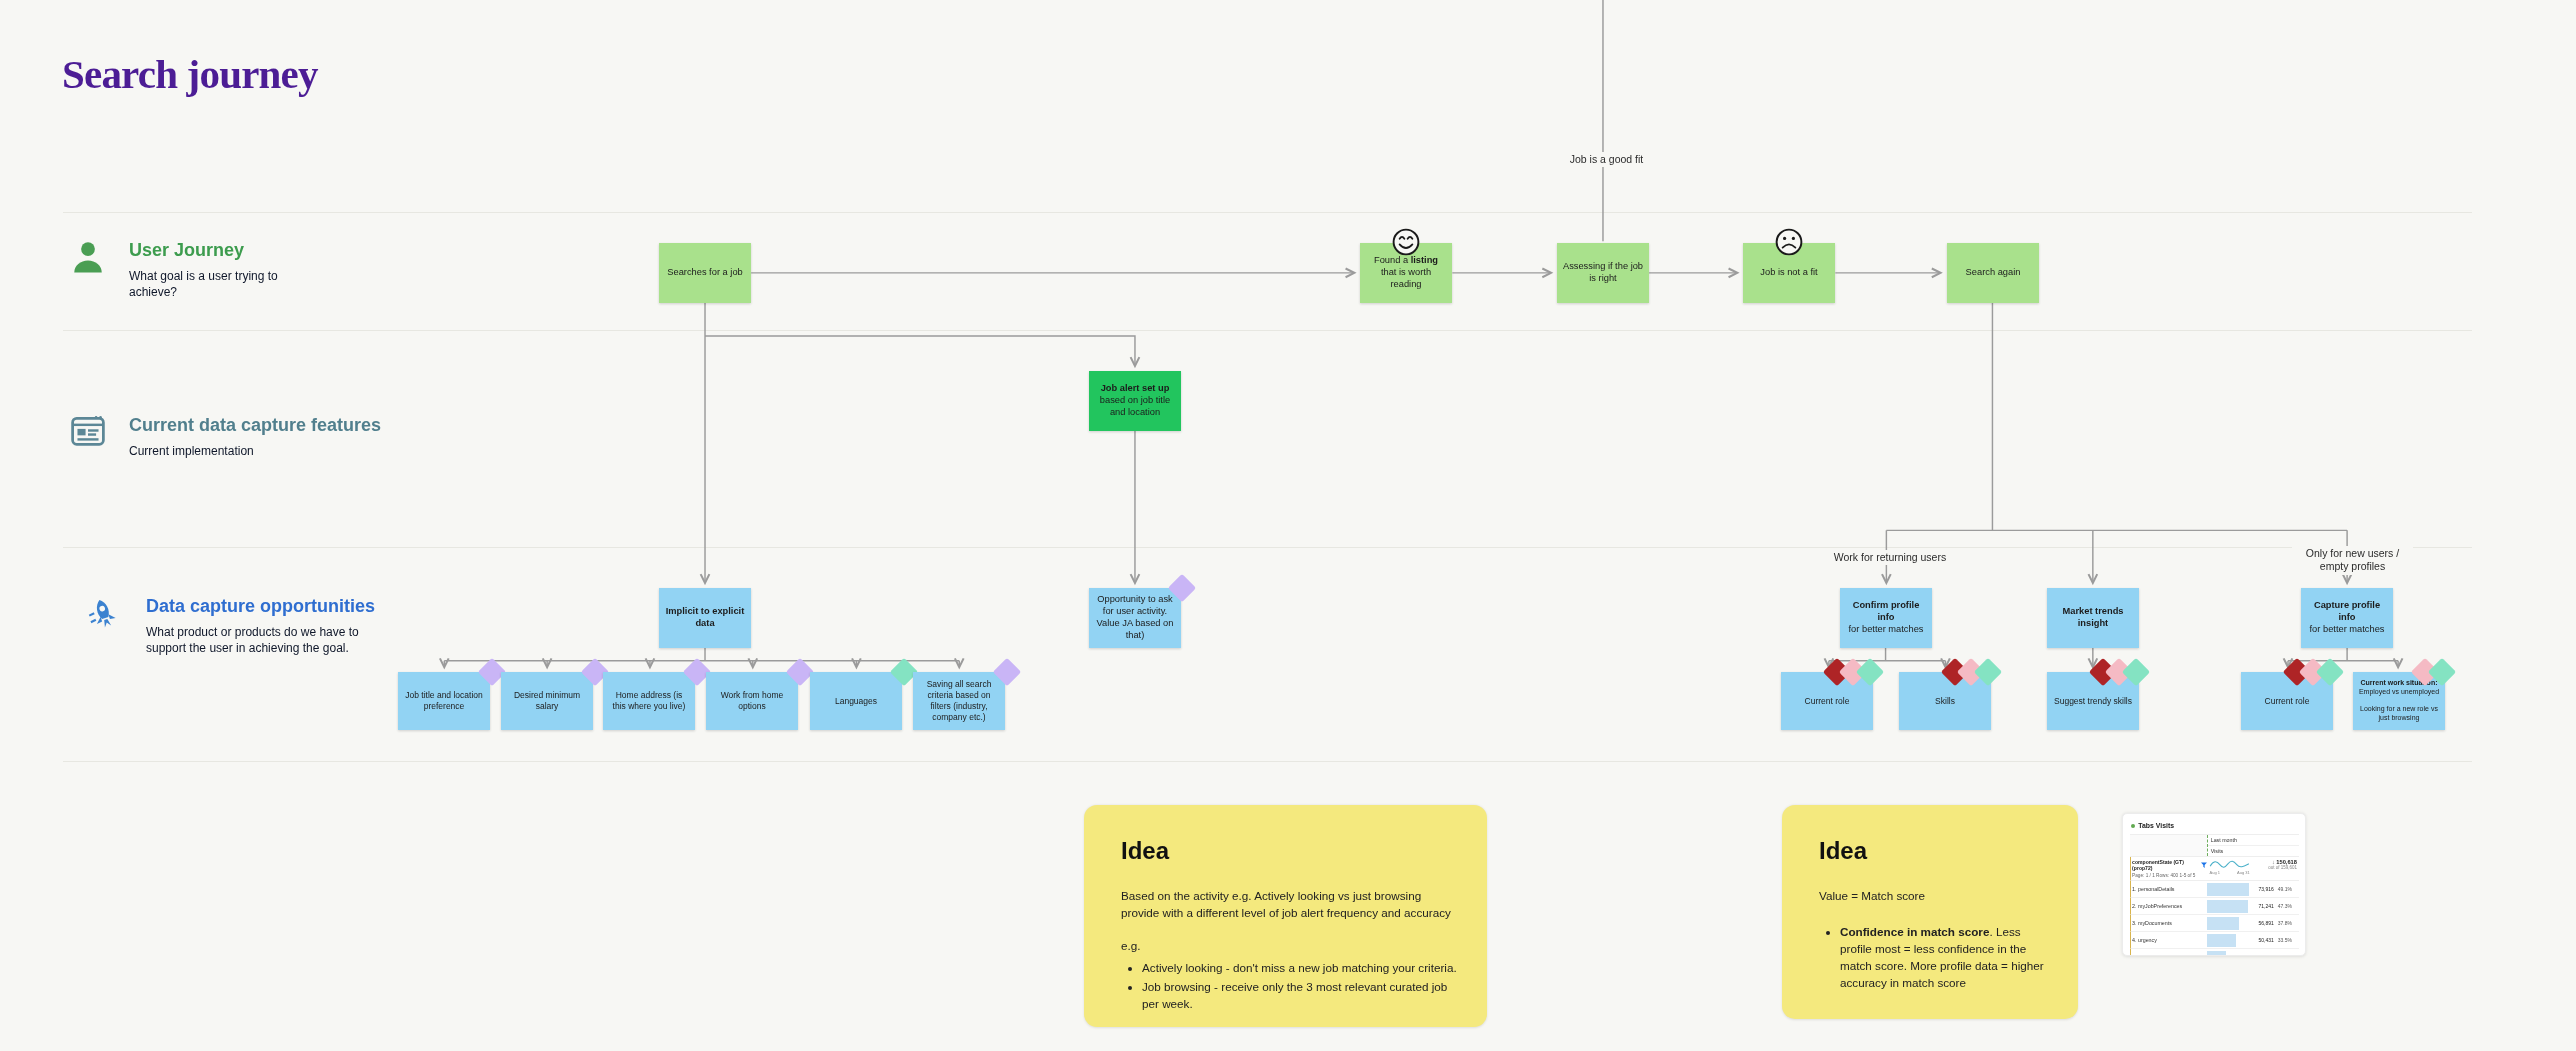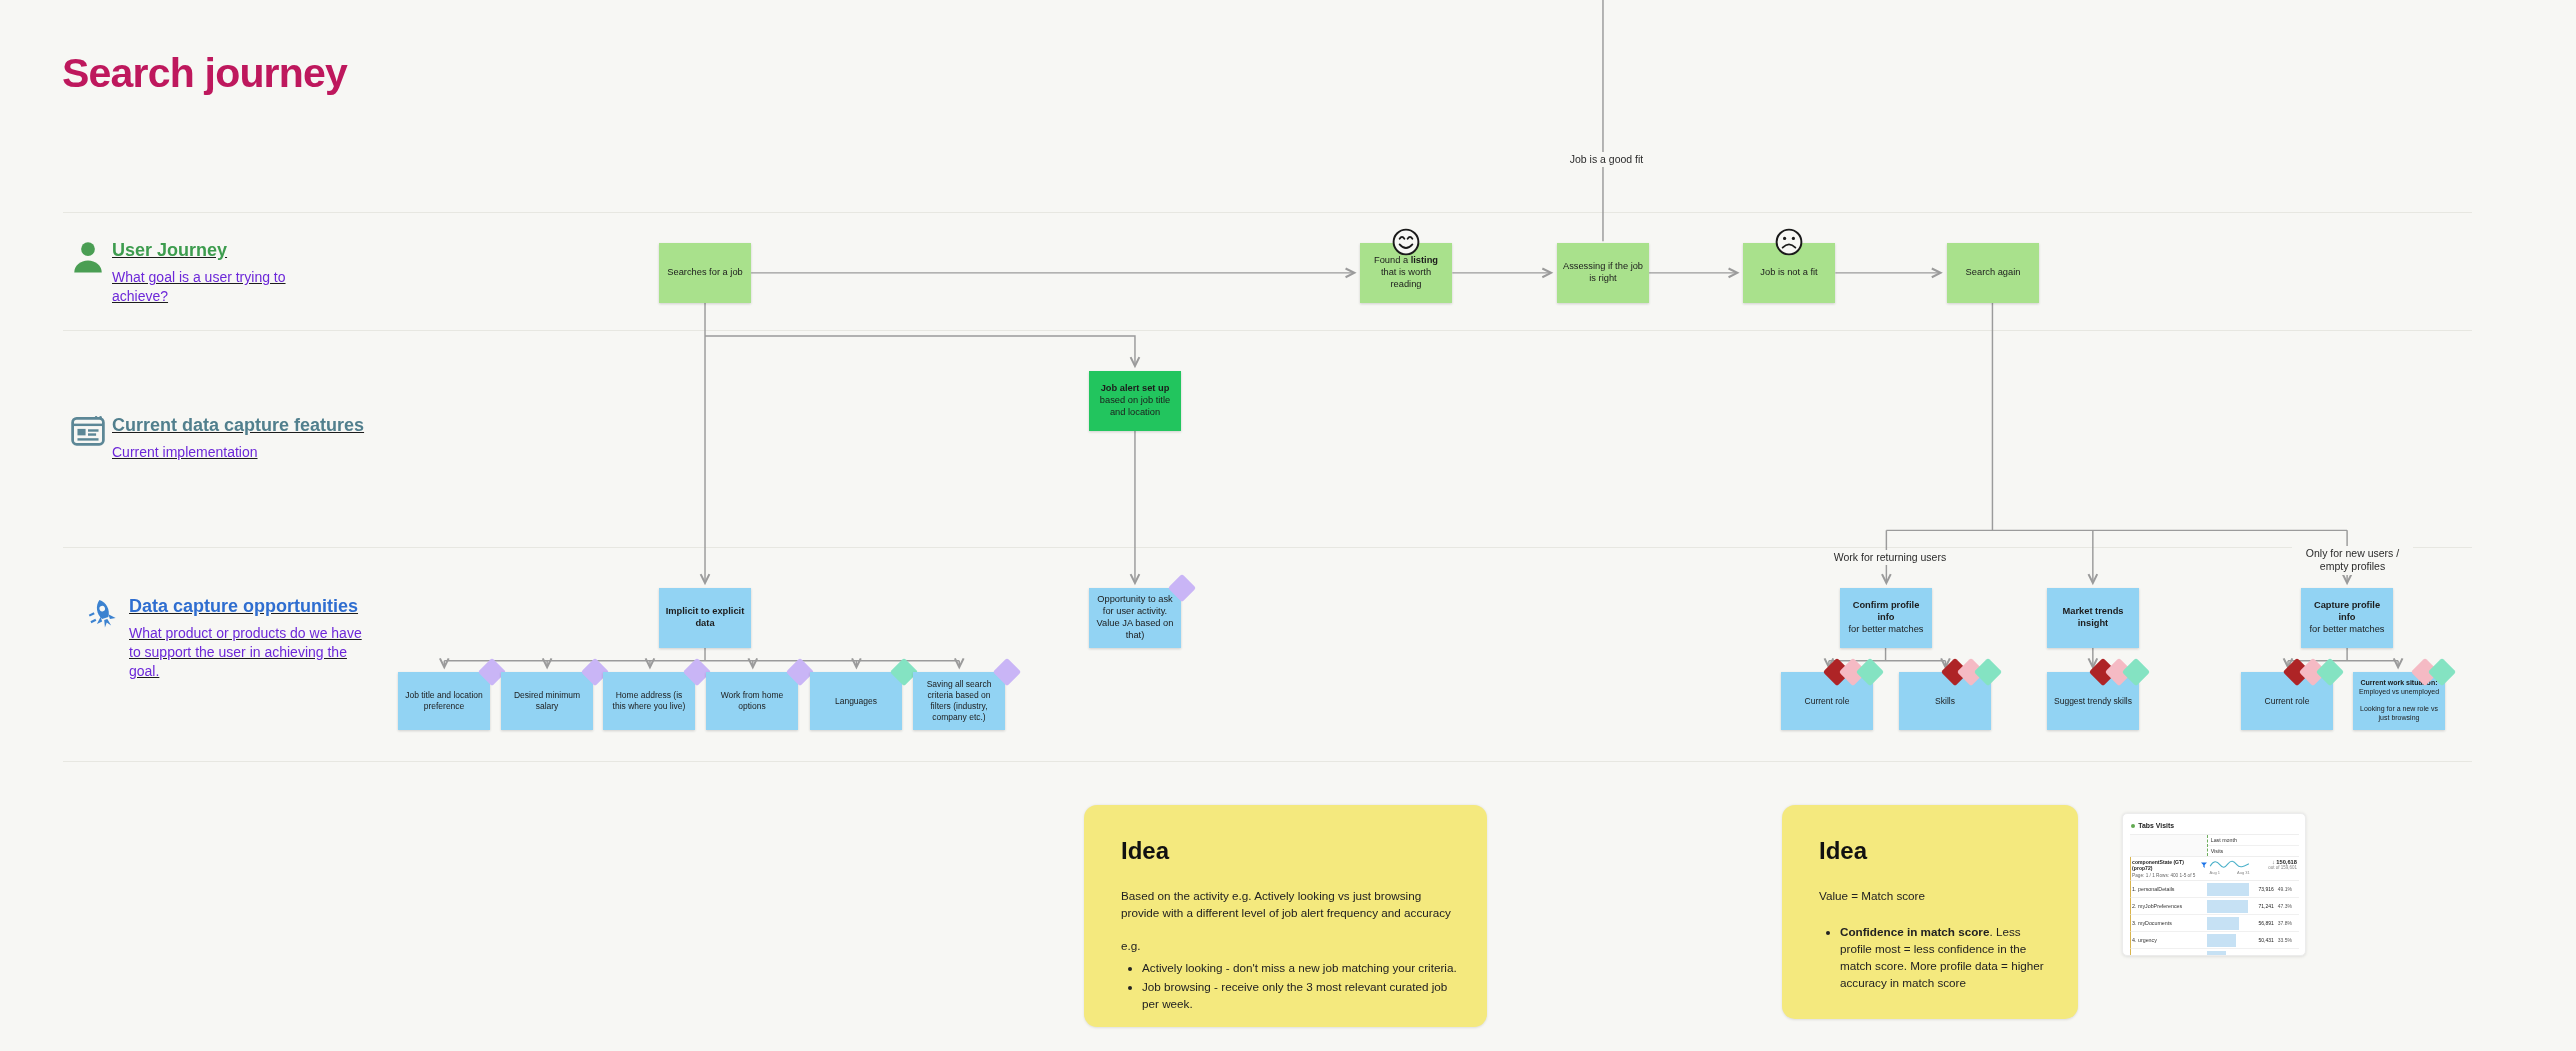--- a/index.html
+++ b/index.html
@@ -1,27 +1,27 @@
 <!DOCTYPE html>
 <html style="font-size:13px"><head>
 <meta charset="utf-8">
 <style>
   html,body{margin:0;padding:0;background:#f7f7f4;}
   #canvas{position:relative;width:2576px;height:1051px;background:#f7f7f4;
           font-family:"Liberation Sans",sans-serif;color:#1c1c1c;overflow:hidden;}
 
   .board-title{position:absolute;left:62px;top:50px;font-size:41px;font-weight:800;
-               color:#be185d;font-family:Liberation Sans, sans-serif;letter-spacing:-0.8px;z-index:3;}
+               color:#4c1d95;font-family:Liberation Serif, serif;letter-spacing:-0.8px;z-index:3;}
 
   .divider{position:absolute;left:63px;width:2409px;border-top:1.2px solid #e7e7e1;z-index:0;}
 
-  .lane-head{position:absolute;display:flex;gap:7px;align-items:flex-start;z-index:2;text-decoration:underline;}
+  .lane-head{position:absolute;display:flex;gap:24px;align-items:flex-start;z-index:2;}
   .lane-icon{flex:none;}
   .lane-title{font-size:18px;font-weight:700;margin-bottom:7.3px;}
-  .lane-sub{font-size:14px;color:#6d28d9;line-height:1.35;}
+  .lane-sub{font-size:12px;color:#0f172a;line-height:1.35;}
   .t-green{color:#3d9c4e;} .t-teal{color:#517f8d;} .t-blue{color:#2f6ed0;}
 
   svg.connectors{position:absolute;left:0;top:0;z-index:1;pointer-events:none;}
 
   .note{position:absolute;width:92px;height:60px;box-sizing:border-box;padding:4.9px 5.7px;
         display:flex;flex-direction:column;align-items:center;justify-content:center;
         text-align:center;font-size:9.3px;line-height:1.28;z-index:2;
         box-shadow:0 0.8px 2.4px rgba(0,0,0,.16);}
   .note b{font-weight:700;}
   .note-green{background:#a9e18c;}

